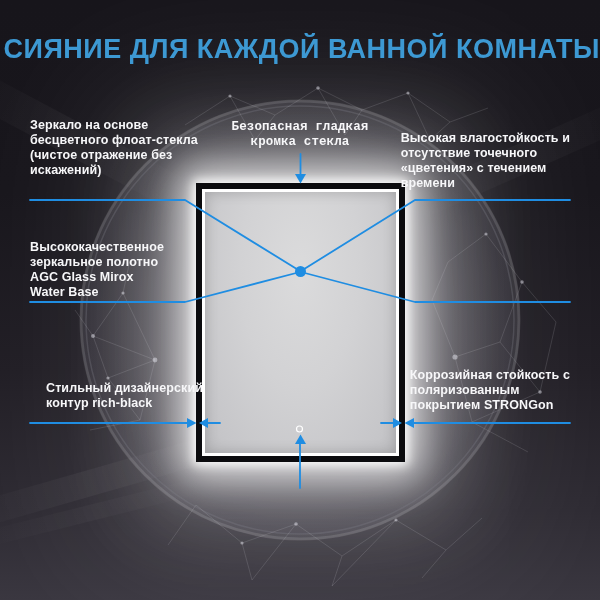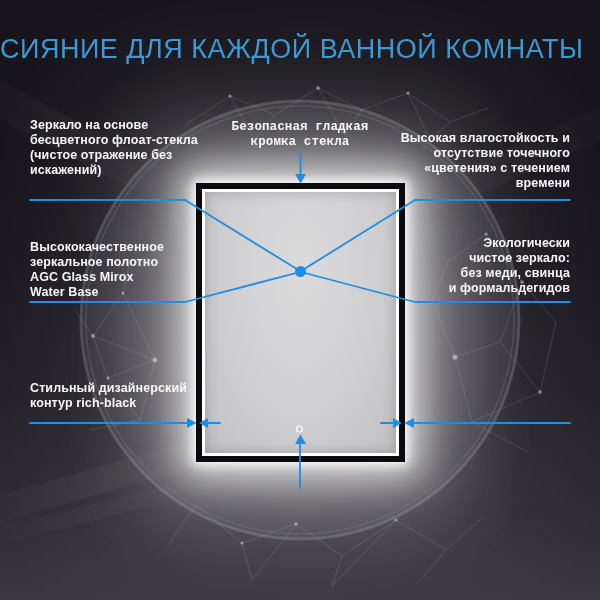--- a/index.html
+++ b/index.html
@@ -46,33 +46,33 @@
   }
   svg.layer{position:absolute;left:0;top:0;z-index:4;pointer-events:none;}
   svg.mesh{z-index:4;}
   svg.connectors{z-index:5;}
 
   
   .label{
     position:absolute;z-index:6;color:#f7f7f9;font-weight:bold;font-size:12.5px;line-height:15px;
     white-space:pre-line;letter-spacing:0.1px;
   }
-  .label.right{text-align:right;}
+  .label.right{text-align:left;}
   .label.center{text-align:center;font-family:Liberation Mono, monospace;}
   .label.dark{color:#1f2331;}
   .title{
-    position:absolute;top:34px;left:0;width:600px;text-align:left;z-index:6;
-    color:#3d99d3;font-size:27px;font-weight:normal;letter-spacing:0.5px;white-space:nowrap;
+    position:absolute;top:34px;left:0;width:600px;text-align:right;z-index:6;
+    color:#3d99d3;font-size:27px;font-weight:bold;letter-spacing:0.5px;white-space:nowrap;
   }
   .lbl-tl{left:30px;top:118px;}
   .lbl-tc{left:300px;top:120px;transform:translateX(-50%);}
   .lbl-tr{right:30px;top:131px;}
   .lbl-ml{left:30px;top:240px;}
   .lbl-mr{right:30px;top:236px;}
-  .lbl-bl{left:30px;top:381px;}
+  .lbl-bl{left:46px;top:381px;}
   .lbl-br{right:30px;top:368px;}
   .lbl-bc{left:300px;top:492px;transform:translateX(-50%);}
 </style>
 </head>
 <body>
 
 <div id="canvas">
 
   <div class="sphere"></div>
   <div class="streak s1"></div>
@@ -160,20 +160,19 @@
   <div class="label center lbl-tc">Безопасная гладкая
 кромка стекла</div>
   <div class="label right lbl-tr">Высокая влагостойкость и
 отсутствие точечного
 «цветения» с течением
 времени</div>
   <div class="label lbl-ml">Высококачественное
 зеркальное полотно
 AGC Glass Mirox
 Water Base</div>
-  <div class="label right lbl-mr">Экологически
-чистое зеркало:
-без меди, свинца
-и формальдегидов</div>
   <div class="label lbl-bl">Стильный дизайнерский
 контур rich-black</div>
+  <div class="label right lbl-br">Коррозийная стойкость с
+поляризованным
+покрытием STRONGon</div>
 
 </div>
 
 </body></html>

